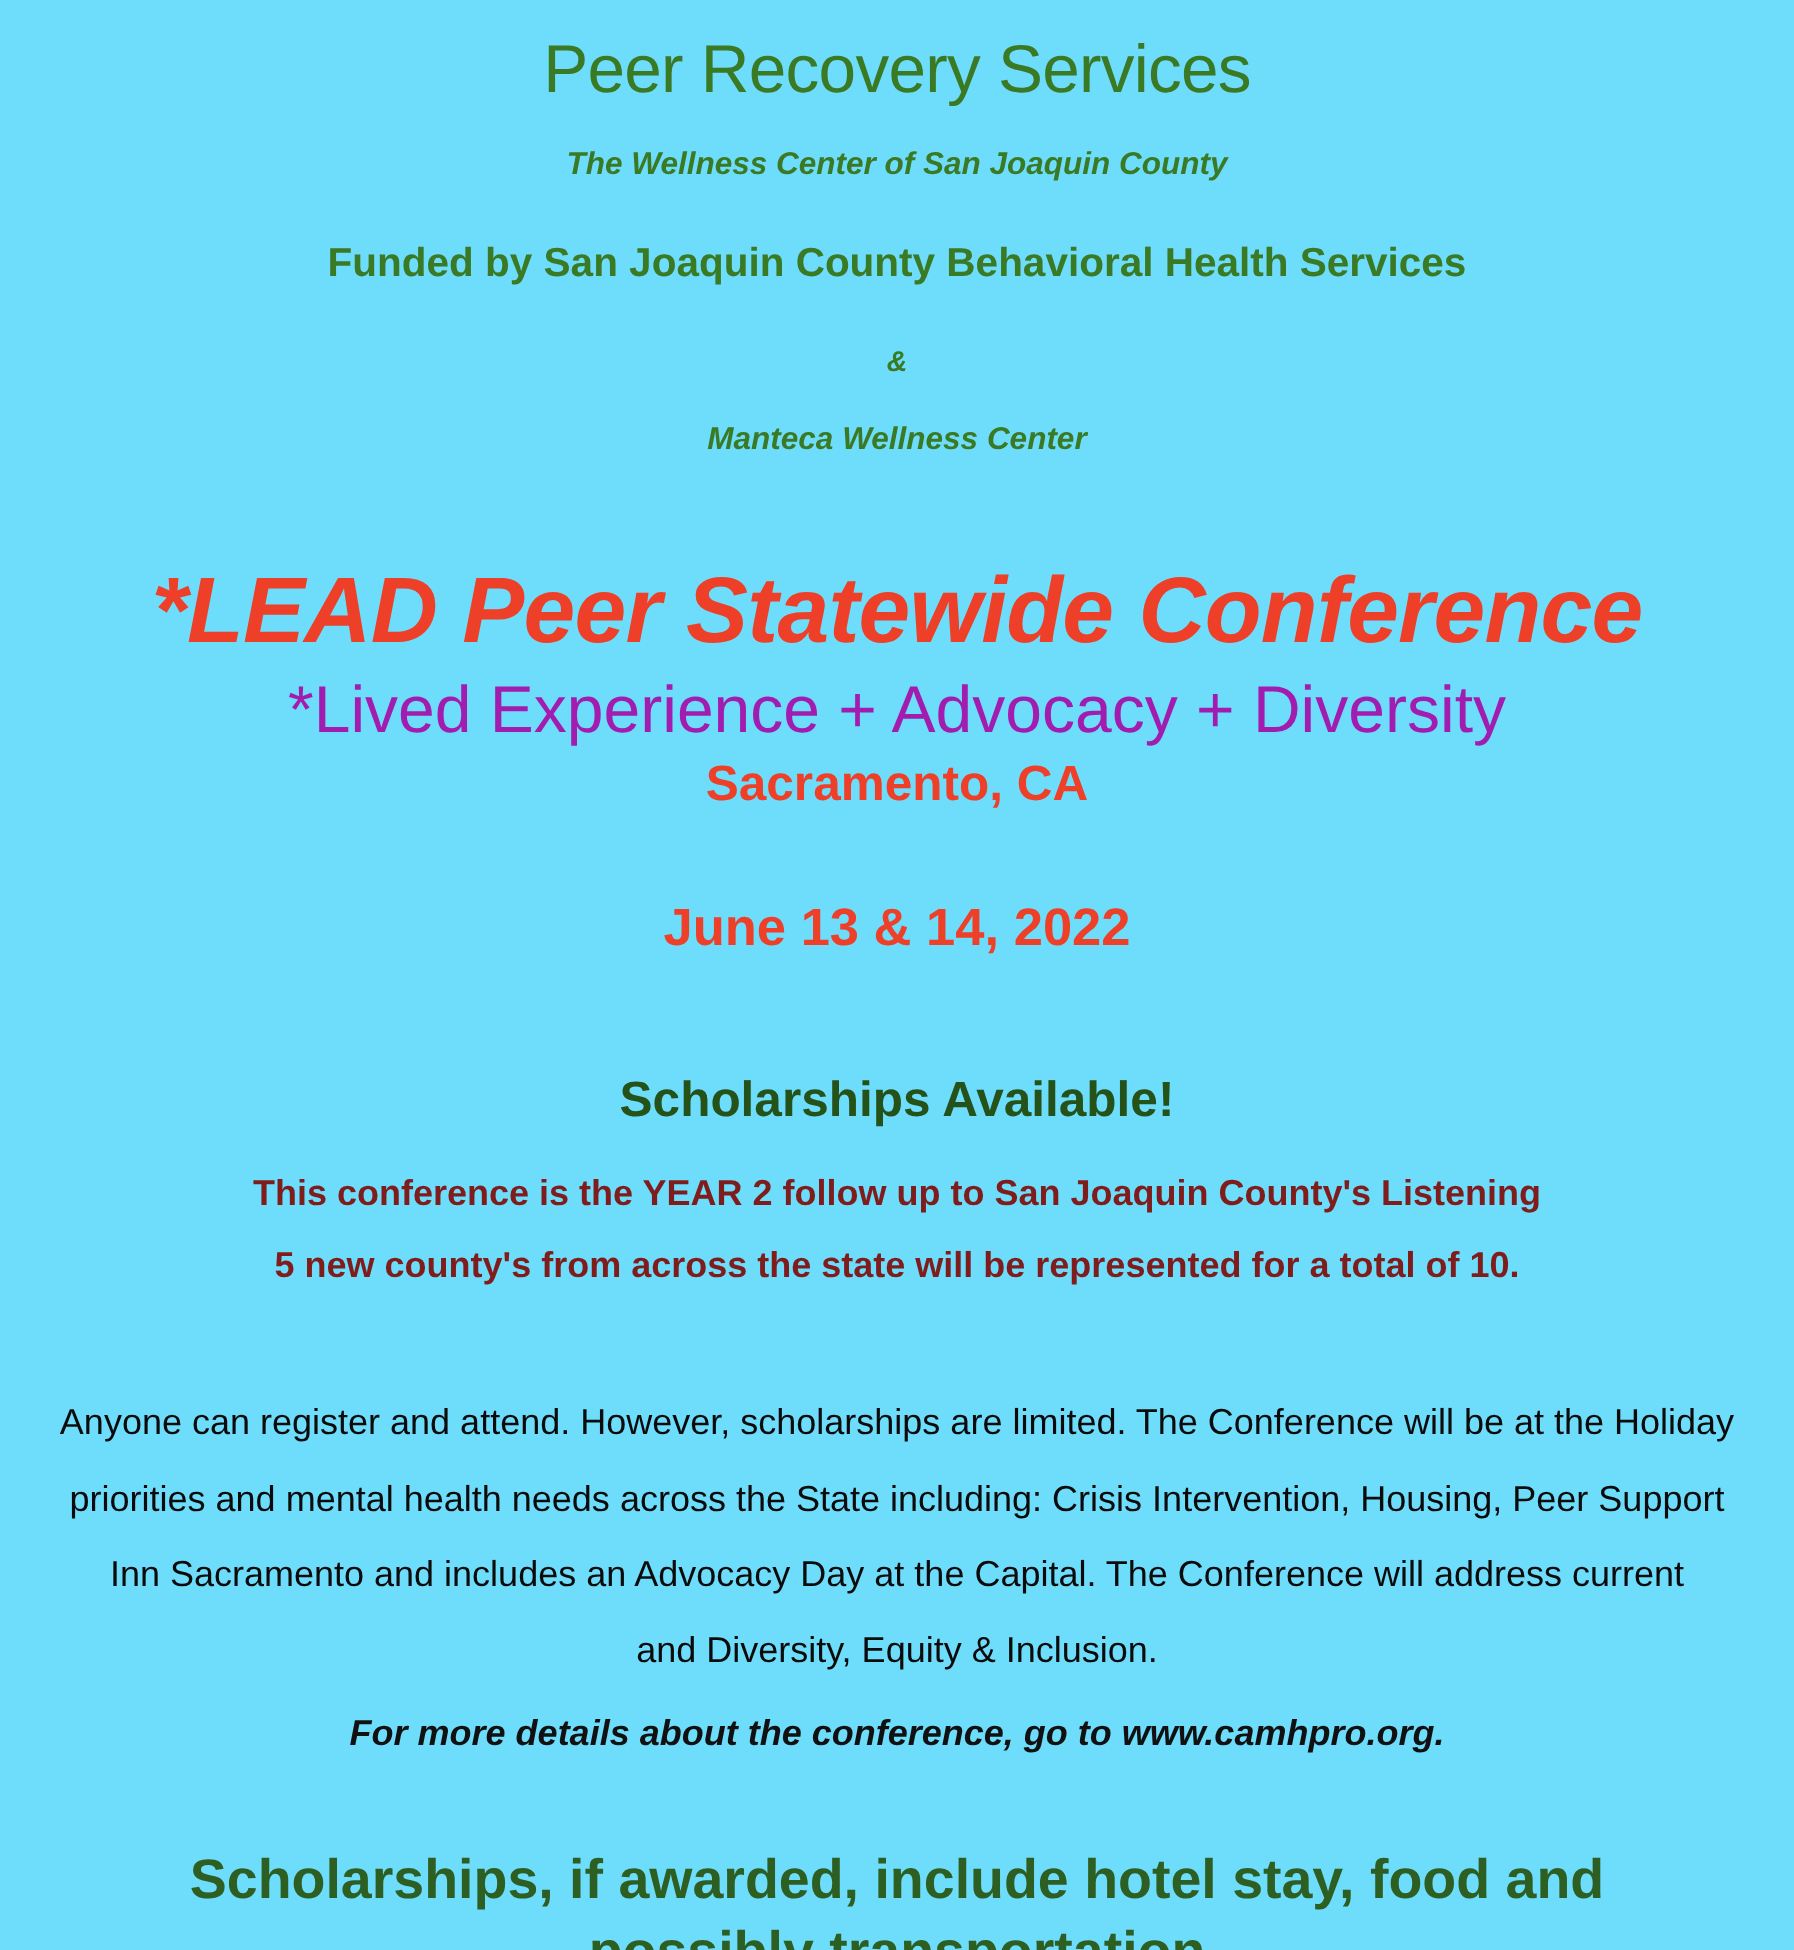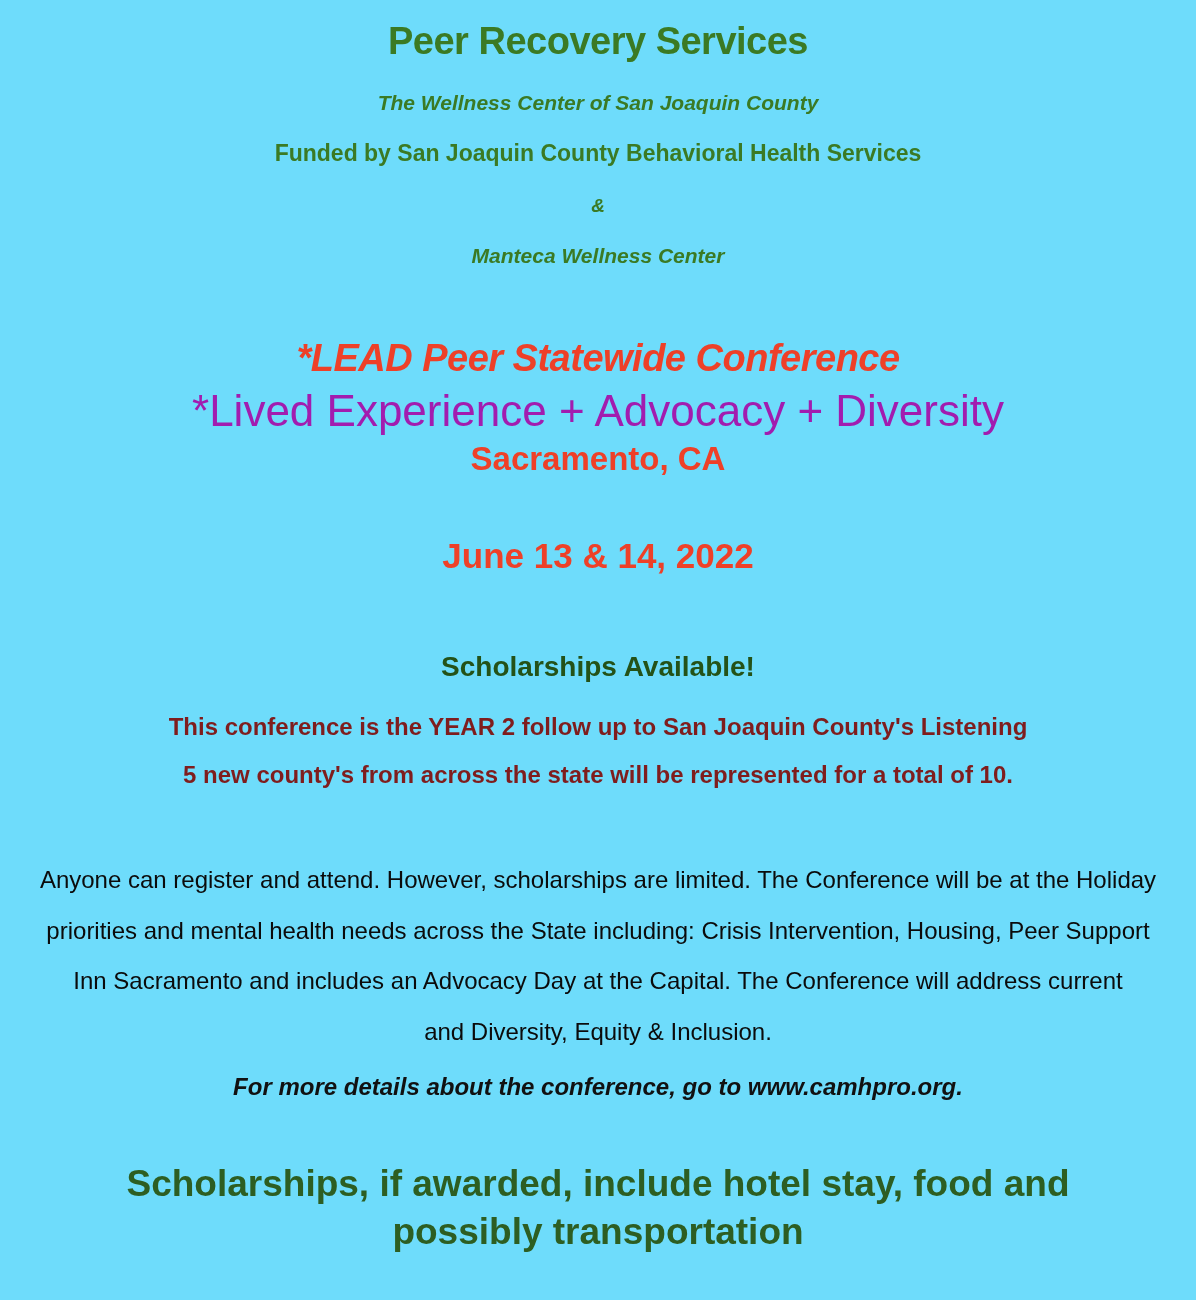--- a/index.html
+++ b/index.html
@@ -18,42 +18,42 @@
     height: 1300px;
     background: #6edcfb;
     position: relative;
     box-sizing: border-box;
     text-align: center;
   }
 
   
   .org-title {
     color: #3b7a24;
-    font-size: 38px;
-    font-weight: bold;
+    font-size: 45px;
+    font-weight: normal;
     letter-spacing: -0.5px;
     line-height: 1.05;
     padding-top: 22px;
     margin: 0;
   }
   .org-sub {
     color: #3b7a24;
     font-size: 21px;
     font-weight: bold;
     font-style: italic;
     margin: 0;
     padding-top: 28px;
     line-height: 1.2;
   }
   .org-funded {
     color: #3b7a24;
-    font-size: 23px;
+    font-size: 27px;
     font-weight: bold;
     font-style: normal;
-    margin: 0;
+    margin: 12px;
     padding-top: 25px;
     line-height: 1.2;
   }
   .org-amp {
     color: #3b7a24;
     font-size: 19px;
     font-weight: bold;
     font-style: italic;
     margin: 0;
     padding-top: 27px;
@@ -65,21 +65,21 @@
     font-weight: bold;
     font-style: italic;
     margin: 0;
     padding-top: 26px;
     line-height: 1.2;
   }
 
   
   .conf-title {
     color: #ee4028;
-    font-size: 38px;
+    font-size: 62px;
     font-weight: bold;
     font-style: italic;
     margin: 0;
     padding-top: 68px;
     line-height: 1.12;
     letter-spacing: -0.5px;
     text-align: center;
   }
   .conf-tagline {
     color: #a21caf;
@@ -103,21 +103,21 @@
     font-size: 35px;
     font-weight: bold;
     margin: 12px;
     padding-top: 44px;
     line-height: 1.18;
   }
 
   
   .schol-head {
     color: #245218;
-    font-size: 28px;
+    font-size: 33px;
     font-weight: bold;
     margin: 0;
     padding-top: 62px;
     line-height: 1.2;
   }
   .year2-block {
     color: #7f1d1d;
     font-size: 24px;
     font-weight: bold;
     margin: 0;

